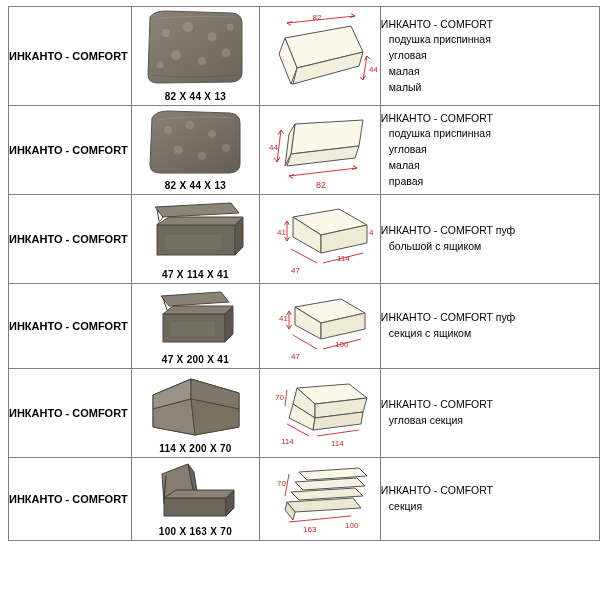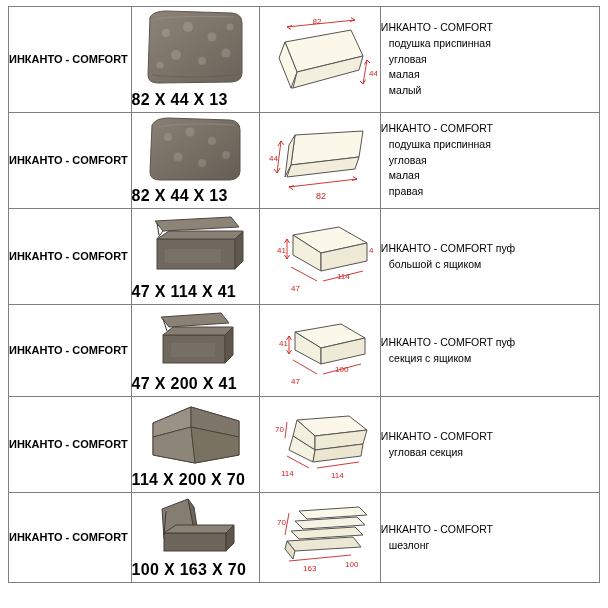--- a/index.html
+++ b/index.html
@@ -51,25 +51,25 @@
     color: #000;
   }
   .desc-cell .title { display: block; }
   .desc-cell .sub { display: block; padding-left: 8px; }
 
   .photo-cell {
     text-align: center;
     padding: 4px 2px 2px 2px;
   }
   .dims {
-    font-size: 16px;
+    font-size: 10px;
     font-weight: bold;
     letter-spacing: 0.3px;
     padding: 2px 0 3px 0;
-    text-align: left;
+    text-align: center;
   }
   .draw-cell {
     text-align: right;
     padding: 2px;
   }
   svg { display: block; margin: 0 auto; }
   .ph-svg { display:block; margin: 0 auto; }
 </style>
 </head>
 <body>
@@ -321,19 +321,19 @@
           <polygon points="24,40 32,50 30,58 22,48" fill="#e5dfc8" stroke="#555" stroke-width="1"></polygon>
           <line x1="26" y1="12" x2="22" y2="34" stroke="#cc2222" stroke-width="0.9"></line>
           <text x="14" y="24" font-size="8" fill="#cc2222" font-family="Liberation Sans, sans-serif">70</text>
           <line x1="26" y1="60" x2="88" y2="54" stroke="#cc2222" stroke-width="0.9"></line>
           <text x="40" y="70" font-size="8" fill="#cc2222" font-family="Liberation Sans, sans-serif">163</text>
           <text x="82" y="66" font-size="8" fill="#cc2222" font-family="Liberation Sans, sans-serif">100</text>
         </svg>
       </td>
       <td class="desc-cell">
         <span class="title">ИНКАНТО - COMFORT</span>
-        <span class="sub">шезлонг</span>
+        <span class="sub">секция</span>
       </td>
     </tr>
 
     </tbody>
   </table>
 </div>
 
 </body></html>

